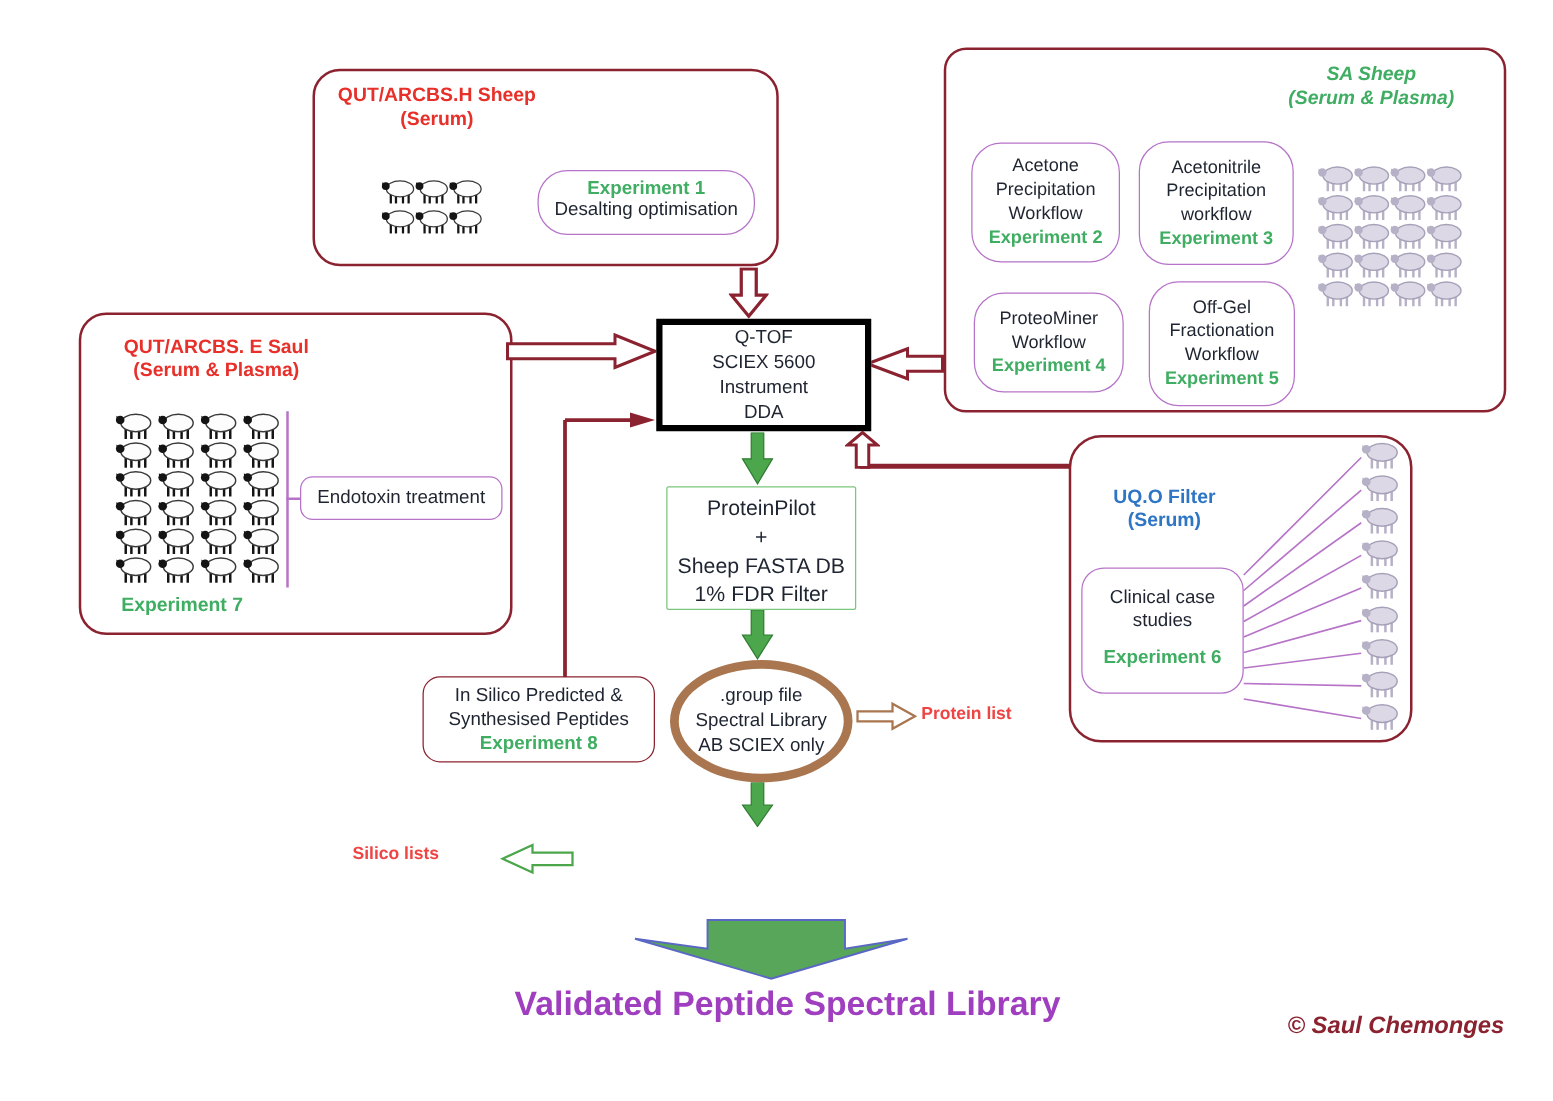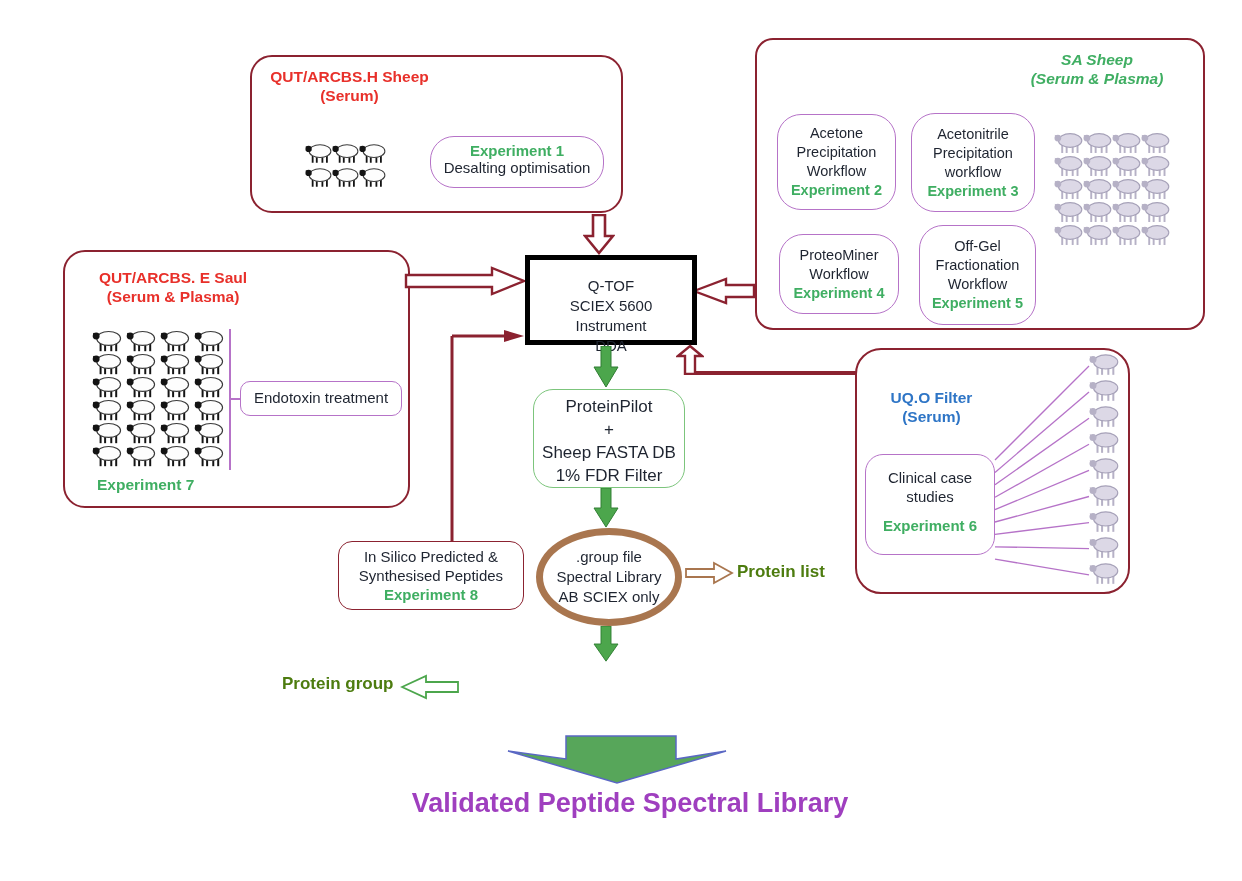--- a/index.html
+++ b/index.html
@@ -16,21 +16,21 @@
   .exp-label{color:#3fae62;font-weight:bold;}
   .body-text{color:#1e2430;}
   .wf{font-size:14.5px;line-height:19px;display:flex;flex-direction:column;justify-content:center;}
   .sheep{display:block;}
   .sheep-bw{--sb:#fdfdfd;--sd:#141414;--sl:#3a3a3a;}
   .sheep-lav{--sb:#dcd8e6;--sd:#b6b1c6;--sl:#a6a1b8;}
   #sheep-grid-h .sheep{width:27px;height:24px;}
   #sheep-grid-sa .sheep{width:29px;height:23px;}
   #sheep-grid-e .sheep{width:34px;height:23px;}
   .uqo-sheep{position:absolute;left:0;width:30px;height:24px;}
-  .blue-label{color:#4d7c0f;font-weight:bold;font-size:17px;}
+  .blue-label{color:#ef4444;font-weight:bold;font-size:14px;}
   .purple-line{background:#b673c8;}
   .final{color:#9f3fbf;font-weight:bold;font-size:27px;}
   .credit{color:#8b2230;font-style:italic;font-weight:600;font-size:19px;}
 </style>
 </head>
 <body>
 
 <svg width="0" height="0" style="position:absolute">
   <defs>
     <g id="sheep-shape">
@@ -260,32 +260,32 @@
     <div class="abs purple-line" style="left:164px;top:77px;width:1.6px;height:141px;"></div>
     <div class="abs purple-line" style="left:164px;top:146px;width:12px;height:1.6px;"></div>
     <div class="abs pbox center" style="left:175px;top:129px;width:162px;height:35px;border-radius:10px;padding-top:7px;font-size:15px;">Endotoxin treatment</div>
     <div class="abs exp-label" style="left:32px;top:224px;font-size:15.5px;">Experiment 7</div>
   </div>
 
   <svg class="abs" style="left:404px;top:266px;" width="122" height="30">
     <polygon points="2,9 88,9 88,2 120,15 88,28 88,21 2,21" fill="#fff" stroke="#8b2230" stroke-width="2.4"></polygon>
   </svg>
 
-  <div class="abs center" style="left:525px;top:255px;width:172px;height:90px;border:5px solid #000;background:#fff;font-size:15px;line-height:20px;padding-top:16px;">
+  <div class="abs center" style="left:525px;top:255px;width:172px;height:90px;border:5px solid #000;background:#fff;font-size:15px;line-height:20px;padding-top:0;">
     <div>Q-TOF</div>
     <div>SCIEX 5600</div>
     <div>Instrument</div>
     <div>DDA</div>
   </div>
 
   <svg class="abs" style="left:593px;top:346px;" width="26" height="42" viewBox="0 0 26 42" preserveAspectRatio="none">
     <polygon points="8,0 18,0 18,21 25,21 13,41 1,21 8,21" fill="#4ca64c" stroke="#2f7d32" stroke-width="1"></polygon>
   </svg>
 
-  <div class="abs gbox center" style="left:533px;top:389px;width:152px;height:99px;border-radius:20px;font-size:17px;line-height:23px;padding-top:5px;">
+  <div class="abs gbox center" style="left:533px;top:389px;width:152px;height:99px;border-radius:2px;font-size:17px;line-height:23px;padding-top:5px;">
     <div>ProteinPilot</div>
     <div>+</div>
     <div>Sheep FASTA DB</div>
     <div>1% FDR Filter</div>
   </div>
 
   <svg class="abs" style="left:593px;top:488px;" width="26" height="40" viewBox="0 0 26 42" preserveAspectRatio="none">
     <polygon points="8,0 18,0 18,21 25,21 13,41 1,21 8,21" fill="#4ca64c" stroke="#2f7d32" stroke-width="1"></polygon>
   </svg>
 
@@ -367,25 +367,26 @@
     <div>In Silico Predicted &amp;</div>
     <div>Synthesised Peptides</div>
     <div class="exp-label">Experiment 8</div>
   </div>
 
   <svg class="abs" style="left:593px;top:626px;" width="26" height="36" viewBox="0 0 26 42" preserveAspectRatio="none">
     <polygon points="8,0 18,0 18,21 25,21 13,41 1,21 8,21" fill="#4ca64c" stroke="#2f7d32" stroke-width="1"></polygon>
   </svg>
 
 
-  <div class="abs blue-label" style="left:282px;top:674px;">Protein group</div>
+  <div class="abs blue-label" style="left:282px;top:674px;">Silico lists</div>
   <svg class="abs" style="left:400px;top:674px;" width="60" height="26">
     <polygon points="2,13 26,2 26,8 58,8 58,18 26,18 26,24" fill="#fff" stroke="#4ca64c" stroke-width="1.8"></polygon>
   </svg>
 
   <svg class="abs" style="left:506px;top:735px;" width="222" height="50">
     <polygon points="60,1 170,1 170,24 220,16 111,48 2,16 60,24" fill="#57a65a" stroke="#5a67c4" stroke-width="1.5"></polygon>
   </svg>
 
   <div class="abs final center" style="left:340px;top:788px;width:580px;">Validated Peptide Spectral Library</div>
 
+  <div class="abs credit" style="left:1030px;top:810px;width:210px;">© Saul Chemonges</div>
 
 </div>
 
 </body></html>

